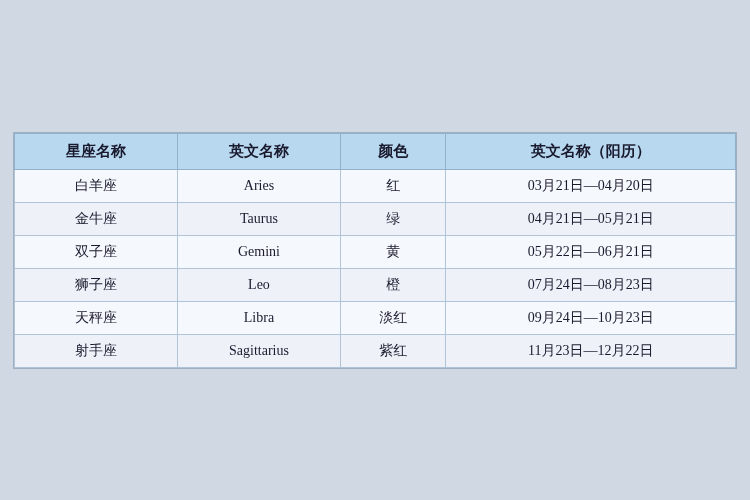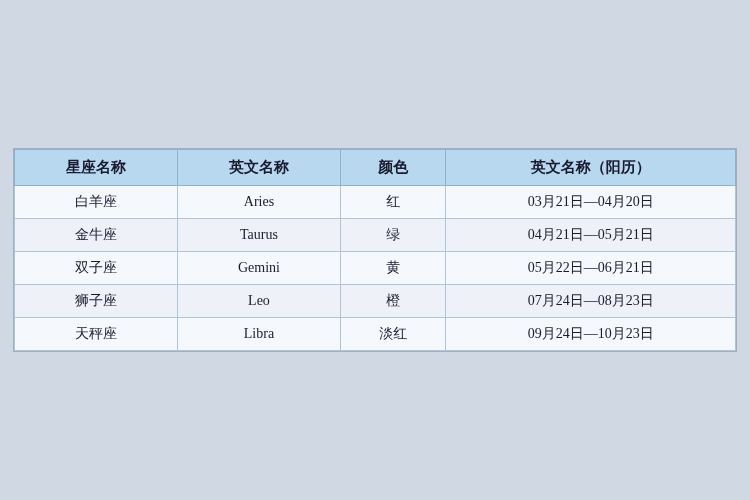--- a/index.html
+++ b/index.html
@@ -90,15 +90,21 @@
           <td>Leo</td>
           <td>橙</td>
           <td>07月24日—08月23日</td>
         </tr>
         <tr>
           <td>天秤座</td>
           <td>Libra</td>
           <td>淡红</td>
           <td>09月24日—10月23日</td>
         </tr>
+        <tr>
+          <td>射手座</td>
+          <td>Sagittarius</td>
+          <td>紫红</td>
+          <td>11月23日—12月22日</td>
+        </tr>
       </tbody>
   </table>
 </div>
 
 </body></html>

